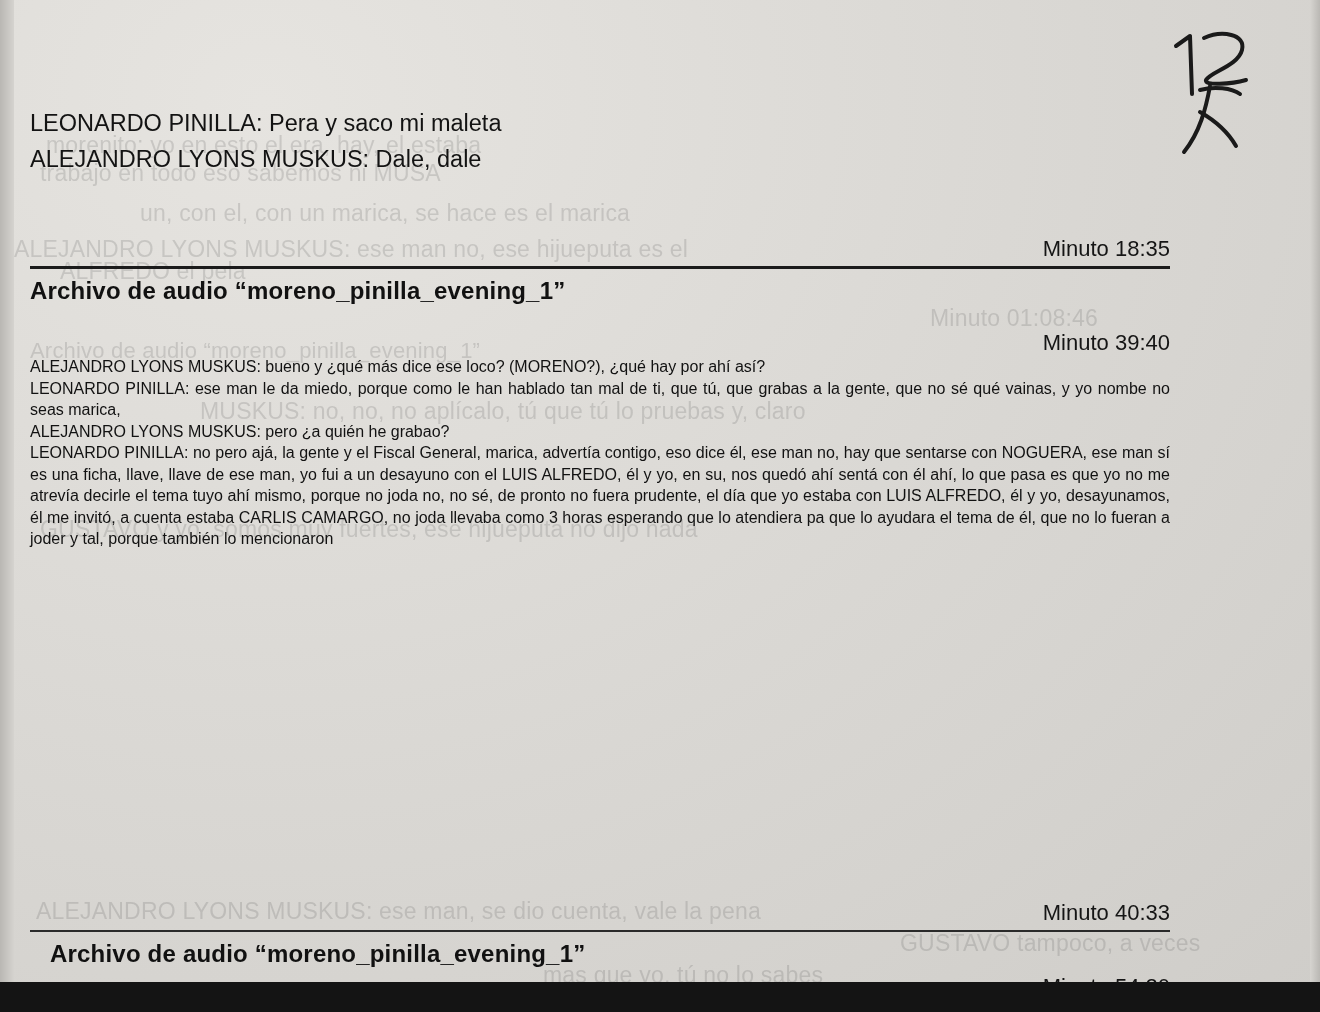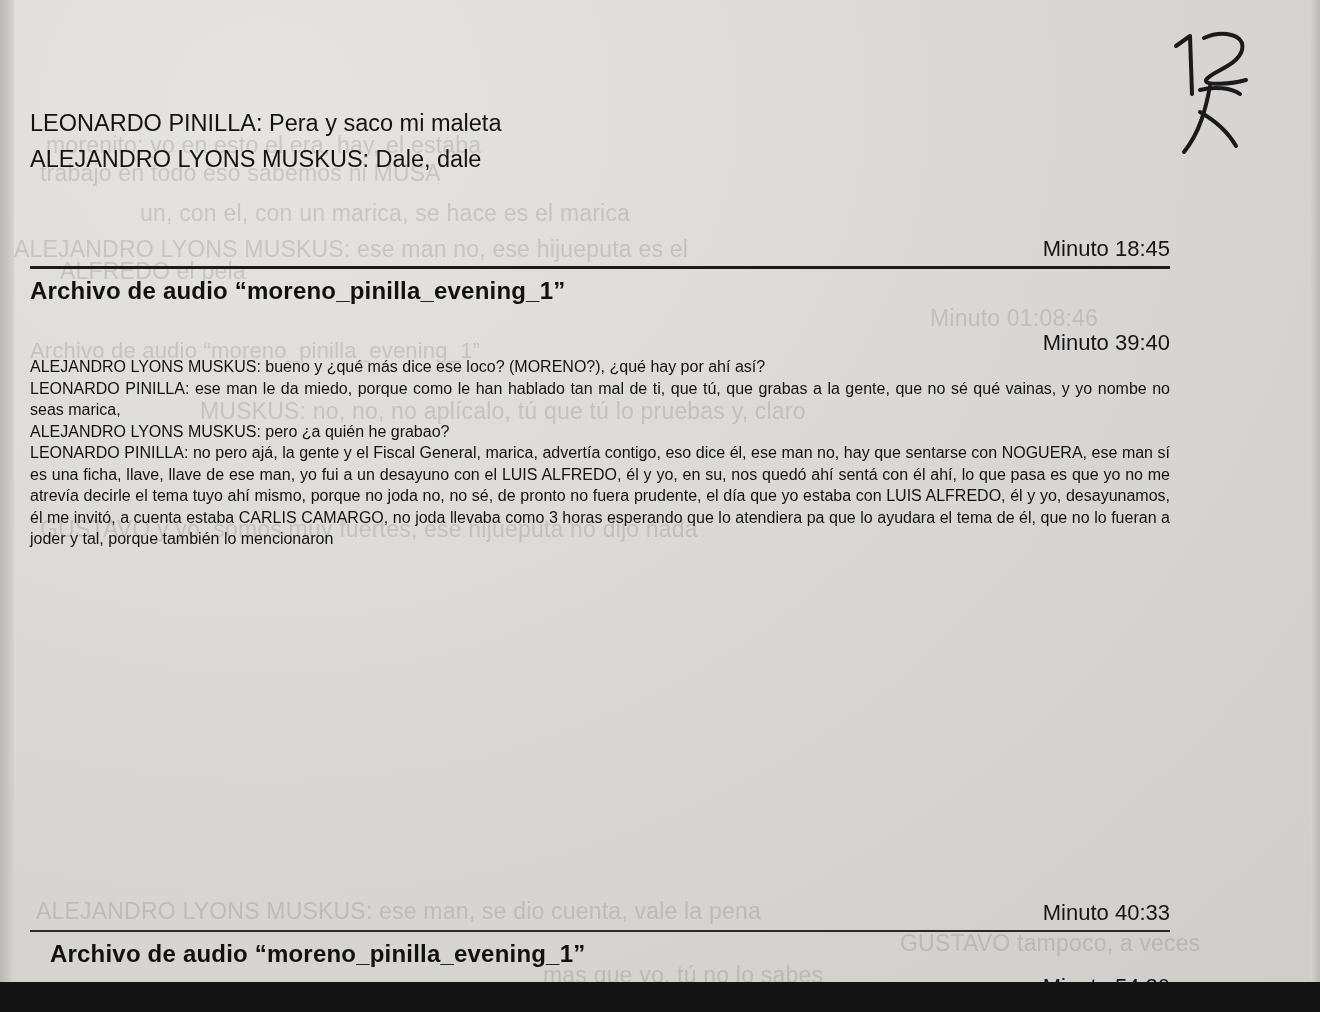--- a/index.html
+++ b/index.html
@@ -155,21 +155,21 @@
   </div>
 
   <div class="content">
 
     <div class="blk-1">
       <p class="line">LEONARDO PINILLA: Pera y saco mi maleta</p>
       <p class="line">ALEJANDRO LYONS MUSKUS: Dale, dale</p>
     </div>
 
     <div class="blk-2">
-      <p class="minute">Minuto 18:45</p>
+      <p class="minute">Minuto 18:35</p>
       <hr class="rule">
       <p class="filehead">Archivo de audio “moreno_pinilla_evening_1”</p>
     </div>
 
     <div class="blk-3">
       <p class="minute">Minuto 39:40</p>
       <p class="para">ALEJANDRO LYONS MUSKUS: bueno y ¿qué más dice ese loco? (MORENO?), ¿qué hay por ahí así?</p>
       <p class="para">LEONARDO PINILLA: ese man le da miedo, porque como le han hablado tan mal de ti, que tú, que grabas a la gente, que no sé qué vainas, y yo nombe no seas marica,</p>
       <p class="para">ALEJANDRO LYONS MUSKUS: pero ¿a quién he grabao?</p>
       <p class="para">LEONARDO PINILLA: no pero ajá, la gente y el Fiscal General, marica, advertía contigo, eso dice él, ese man no, hay que sentarse con NOGUERA, ese man sí es una ficha, llave, llave de ese man, yo fui a un desayuno con el LUIS ALFREDO, él y yo, en su, nos quedó ahí sentá con él ahí, lo que pasa es que yo no me atrevía decirle el tema tuyo ahí mismo, porque no joda no, no sé, de pronto no fuera prudente, el día que yo estaba con LUIS ALFREDO, él y yo, desayunamos, él me invitó, a cuenta estaba CARLIS CAMARGO, no joda llevaba como 3 horas esperando que lo atendiera pa que lo ayudara el tema de él, que no lo fueran a joder y tal, porque también lo mencionaron</p>

